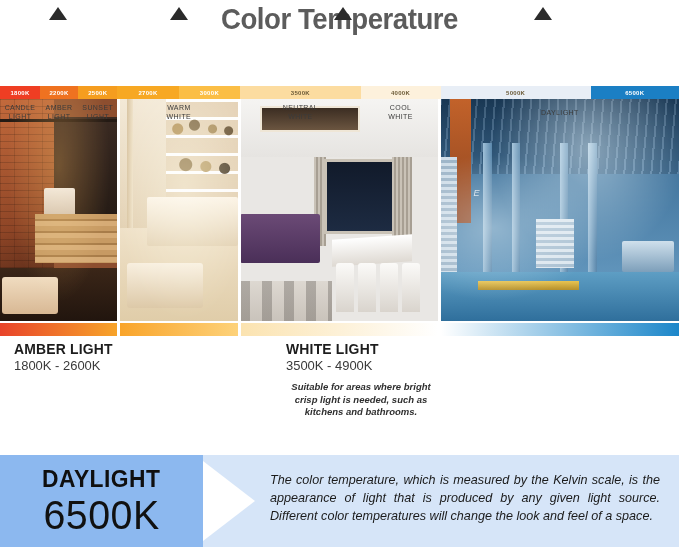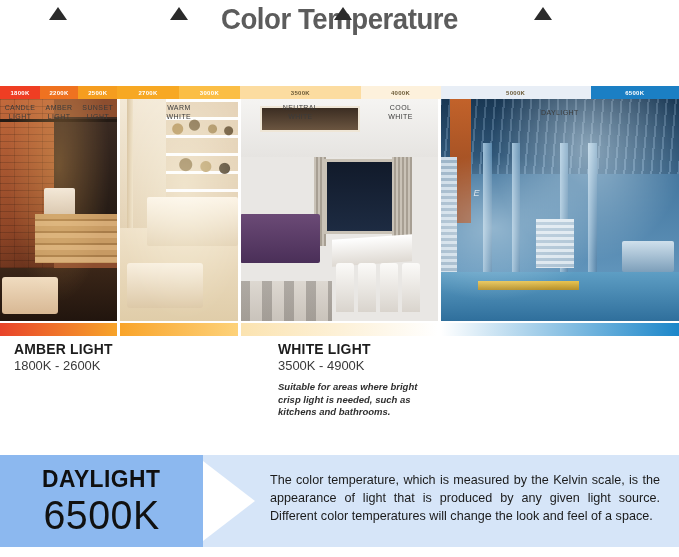--- a/index.html
+++ b/index.html
@@ -292,21 +292,21 @@
   .cap .kv{
     font-size:13.5px;color:#3a3a3a;margin-top:1px;white-space:nowrap;
     transform:scaleX(0.96);transform-origin:left center;
   }
   .cap .ds{
     margin-top:8px;
     font-size:9.5px;line-height:12.5px;
     font-style:italic;font-weight:bold;color:#2f2f2f;
     width:120px;
   }
-  .cap.wide .ds{width:150px;}
+  .cap.wide .ds{width:150px;text-align:center;}
 
   
   .banner{
     position:absolute;left:0;top:455px;width:679px;height:92px;
   }
   .banner .lft{
     position:absolute;left:0;top:0;width:203px;height:92px;
     background:#8cb8ef;
     display:flex;flex-direction:column;align-items:center;justify-content:center;
   }
@@ -324,20 +324,21 @@
     background:#d6e5f8;
   }
   .banner .arrow{
     position:absolute;left:203px;top:0;width:58px;height:92px;
     z-index:2;
   }
   .banner .body{
     position:absolute;left:270px;top:16px;width:390px;
     font-size:12.6px;line-height:18px;color:#1b1b1b;
     text-align:justify;
+    font-style:italic;
   }
 </style>
 </head>
 <body>
 
 <div class="title">Color Temperature</div>
 
 <div class="scalebar" id="scalebar">
     <div class="seg" style="width: 5.9%; background: rgb(239, 62, 35);">1800K</div>
     <div class="seg" style="width: 5.6%; background: rgb(239, 114, 32);">2200K</div>
@@ -454,21 +455,21 @@
 <div class="marker" style="left:534px"></div>
 
 <div class="caps">
 
   <div class="cap" style="left:14px;width:115px">
     <div class="hd">AMBER LIGHT</div>
     <div class="kv">1800K - 2600K</div>
   </div>
 
 
-  <div class="cap wide" style="left:278px;width:160px">
+  <div class="cap wide" style="left:286px;width:160px">
     <div class="hd">WHITE LIGHT</div>
     <div class="kv">3500K - 4900K</div>
     <div class="ds">Suitable for areas where bright crisp light is needed, such as kitchens and bathrooms.</div>
   </div>
 
 </div>
 
 <div class="banner">
   <div class="rgt"></div>
   <div class="lft">

